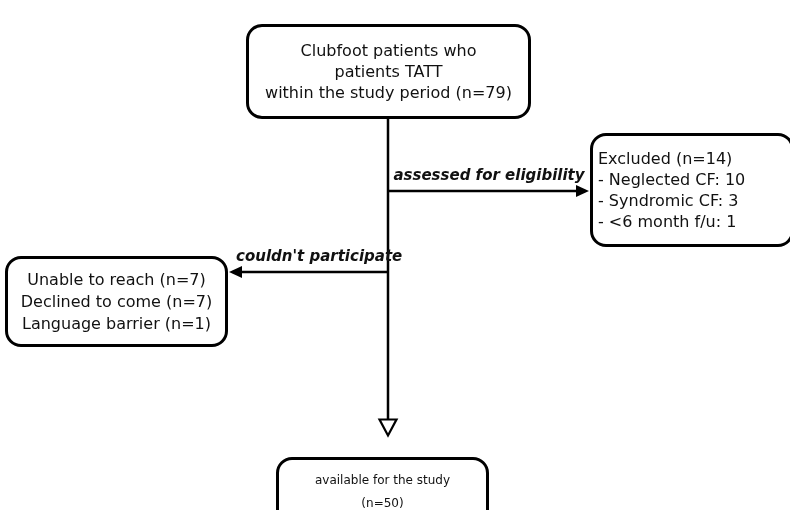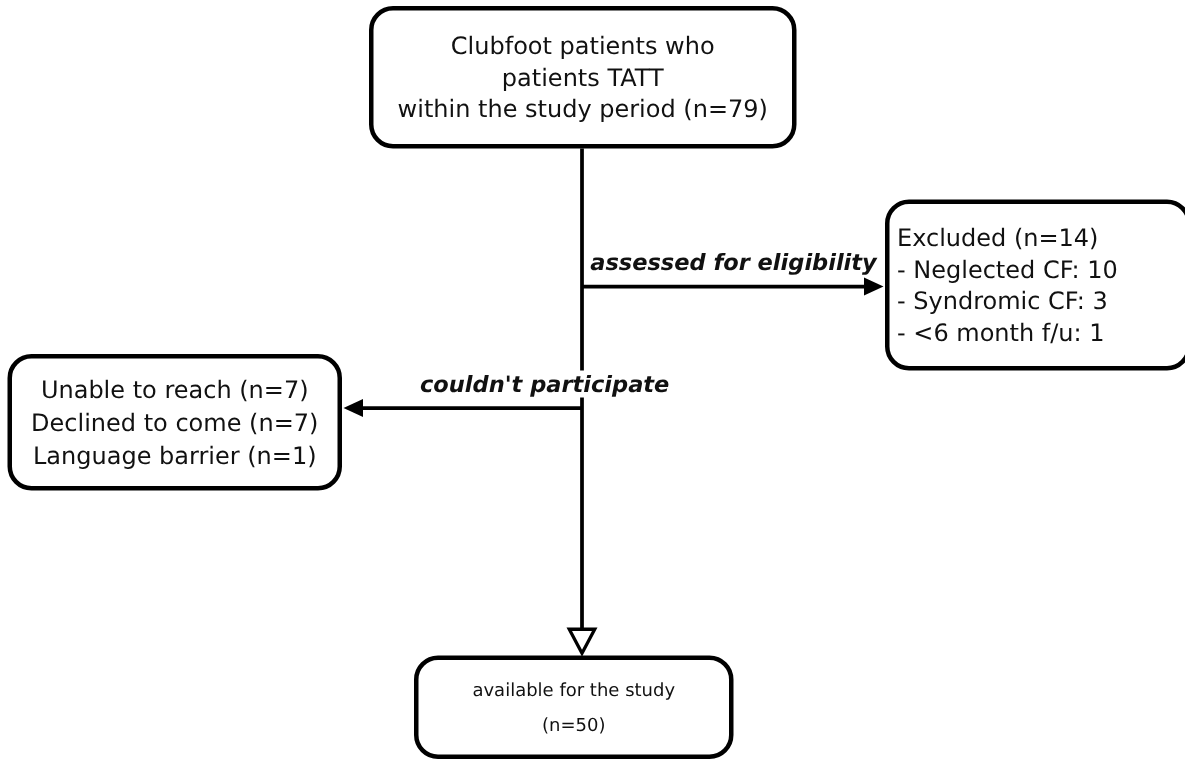--- a/index.html
+++ b/index.html
@@ -31,20 +31,21 @@
     color: #111111;
     display: flex;
     flex-direction: column;
     justify-content: center;
     font-size: 16px;
     line-height: 21px;
   }
   .node.centered {
     align-items: center;
     text-align: right;
+    margin-top: 20px;
   }
   .node-patients {
     left: 246px;
     top: 4px;
     width: 285px;
     height: 95px;
   }
   .node-excluded {
     left: 590px;
     top: 133px;
@@ -83,21 +84,20 @@
   }
   .label-assessed {
     left: 390px;
     top: 166px;
     width: 198px;
   }
   .label-participate {
     left: 236px;
     top: 247px;
     width: 148px;
-    margin-left: 44px;
   }
   .line-div {
     display: block;
   }
 </style>
 </head>
 <body>
 
 <div class="canvas">
 

